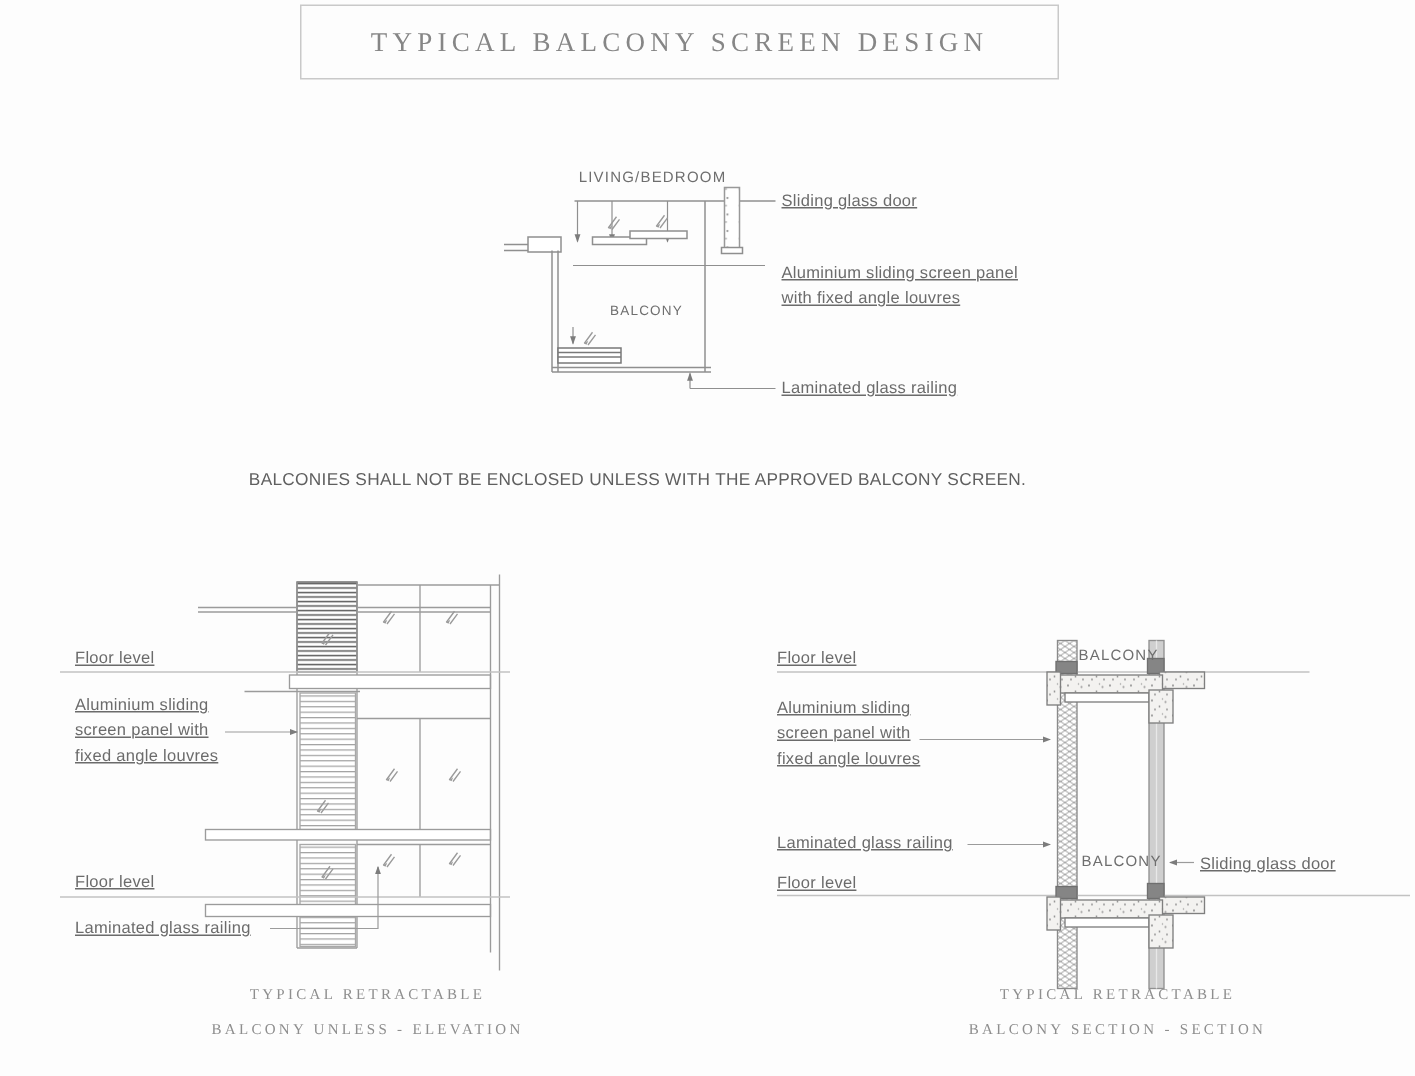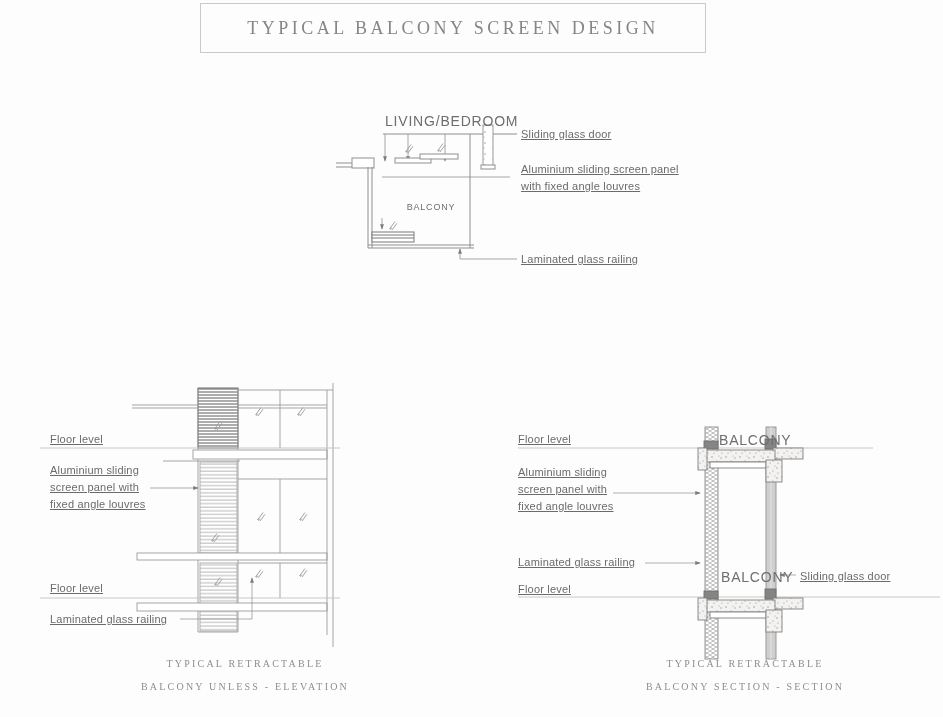--- a/index.html
+++ b/index.html
@@ -2,21 +2,21 @@
 <html><head>
 <meta charset="utf-8">
 <style>
   html,body{margin:0;padding:0;background:#fdfdfd;}
   #page{position:relative;width:943px;height:717px;background:#fdfdfd;overflow:hidden;
         font-family:"Liberation Sans",sans-serif;}
   .titlebox{position:absolute;left:200px;top:3px;width:504px;height:48px;border:1px solid #c9c9c9;
             display:flex;align-items:center;justify-content:center;text-align:center;}
   .titletext{font-family:"Liberation Serif",serif;font-size:18px;letter-spacing:3.5px;color:#868686;}
   .lbl{position:absolute;font-size:11px;color:#6b6b6b;letter-spacing:.2px;line-height:17px;white-space:nowrap;text-decoration:underline;}
-  .tiny{position:absolute;font-size:14px;color:#6e6e6e;letter-spacing:.8px;white-space:nowrap;}
+  .tiny{position:absolute;font-size:10px;color:#6e6e6e;letter-spacing:.8px;white-space:nowrap;}
   .caption{position:absolute;font-family:"Liberation Serif",serif;font-size:16px;letter-spacing:2.4px;
            color:#8e8e8e;text-align:center;white-space:nowrap;}
   .caption2{position:absolute;font-family:"Liberation Serif",serif;font-size:10px;letter-spacing:2.2px;
             color:#8e8e8e;text-align:center;line-height:23px;}
   .note{position:absolute;font-size:11.5px;color:#5f5f5f;letter-spacing:.2px;text-align:center;white-space:nowrap;}
   svg{position:absolute;overflow:visible;}
 </style>
 </head>
 <body>
 
@@ -99,26 +99,27 @@
       <line x1="132" y1="151" x2="189" y2="151" stroke-width=".8"></line>
     </g>
     <use href="#gm" x="76" y="36"></use>
     <use href="#gm" x="108" y="35"></use>
     <use href="#gm" x="60" y="113"></use>
   </svg>
 
   <div class="tiny" style="left:385px;top:113px;width:100px;text-align:center">LIVING/BEDROOM</div>
   <div class="tiny" style="left:395px;top:202px;width:72px;text-align:center;font-size:9px">BALCONY</div>
   <div class="lbl" style="left:521px;top:126px">Sliding glass door</div>
-  <div class="lbl" style="left:521px;top:161px">
+  <div class="lbl" style="left:521px;top:174px">
     <div>Aluminium sliding screen panel</div>
     <div>with fixed angle louvres</div>
   </div>
   <div class="lbl" style="left:521px;top:251px">Laminated glass railing</div>
 
+  <div class="note" style="left:120px;top:314px;width:610px">BALCONIES SHALL NOT BE ENCLOSED UNLESS WITH THE APPROVED BALCONY SCREEN.</div>
 
   <svg style="left:40px;top:373px" width="303" height="285" viewBox="0 0 303 285">
     <g stroke="#9b9b9b" stroke-width=".9" fill="none">
 
       <rect x="158" y="15" width="40" height="60" fill="url(#louvDark)" stroke="#5f5f5f"></rect>
       <rect x="160" y="89" width="37" height="91" fill="url(#louvLight)" stroke="#a8a8a8"></rect>
       <rect x="160" y="190" width="37" height="68" fill="url(#louvLight)" stroke="#a8a8a8"></rect>
 
       <line x1="158" y1="15" x2="158" y2="259"></line>
         <line x1="198" y1="15" x2="198" y2="259"></line>

